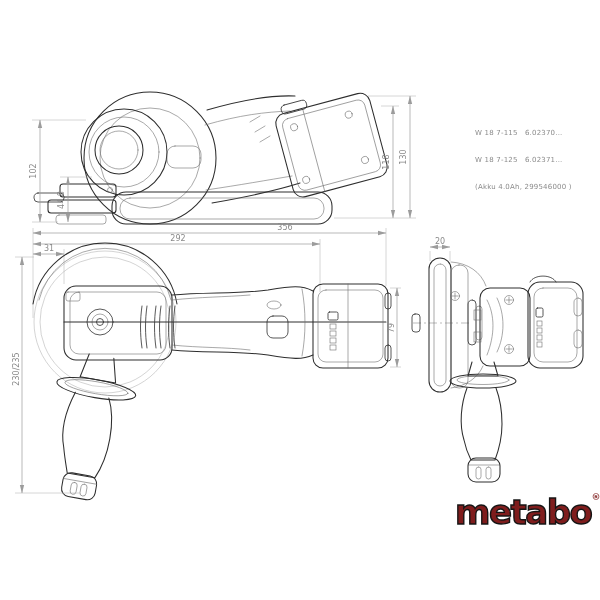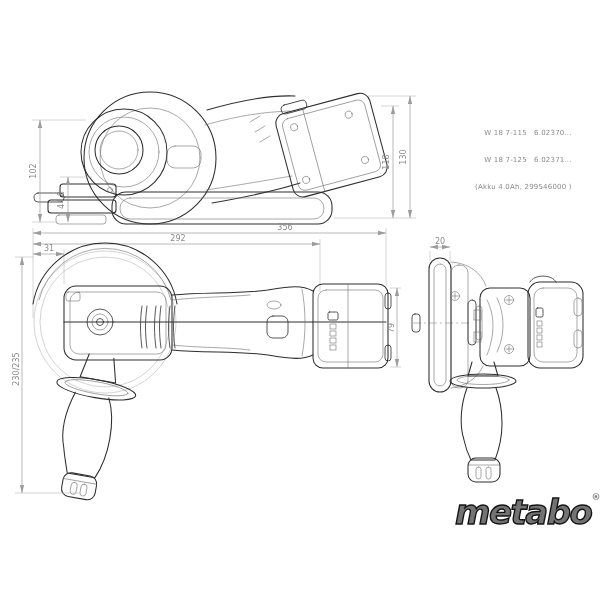--- a/index.html
+++ b/index.html
@@ -12,25 +12,25 @@
   .ln-a{stroke:#2e2e2e;stroke-width:1.05;fill:none;stroke-linecap:round;stroke-linejoin:round;}
   .ln-a2{stroke:#2e2e2e;stroke-width:.8;fill:none;stroke-linecap:round;}
   .ln-b{stroke:#6e6e6e;stroke-width:.6;fill:none;stroke-linecap:round;}
   .ln-c{stroke:#a8a8a8;stroke-width:.5;fill:none;}
   .dim{stroke:#9c9c9c;stroke-width:.7;fill:none;}
   .ext{stroke:#b5b5b5;stroke-width:.55;fill:none;}
   .cl{stroke:#777;stroke-width:.5;fill:none;stroke-dasharray:8 3 2 3;}
   .dimtxt{font:8px "DejaVu Sans",sans-serif;fill:#8a8a8a;}
   #product-info{
     position:absolute;left:475px;top:111px;color:#8b8b8b;
-    font-size:7px;line-height:9px;letter-spacing:.2px;white-space:pre;text-align:right;
+    font-size:7px;line-height:9px;letter-spacing:.2px;white-space:pre;
   }
   #logo{
-    position:absolute;left:455px;top:492px;color:#737373;
-    font-weight:bold;font-size:34px;letter-spacing:-1.5px;font-style:italic;
+    position:absolute;left:455px;top:492px;color:#7f1d1d;
+    font-weight:bold;font-size:34px;letter-spacing:-1.5px;
     -webkit-text-stroke:1.4px #141414;
   }
   #logo .reg{
     font-size:9px;font-weight:bold;-webkit-text-stroke:0;vertical-align:24px;letter-spacing:0;
   }
 </style>
 </head>
 <body>
 
 <div id="stage">

